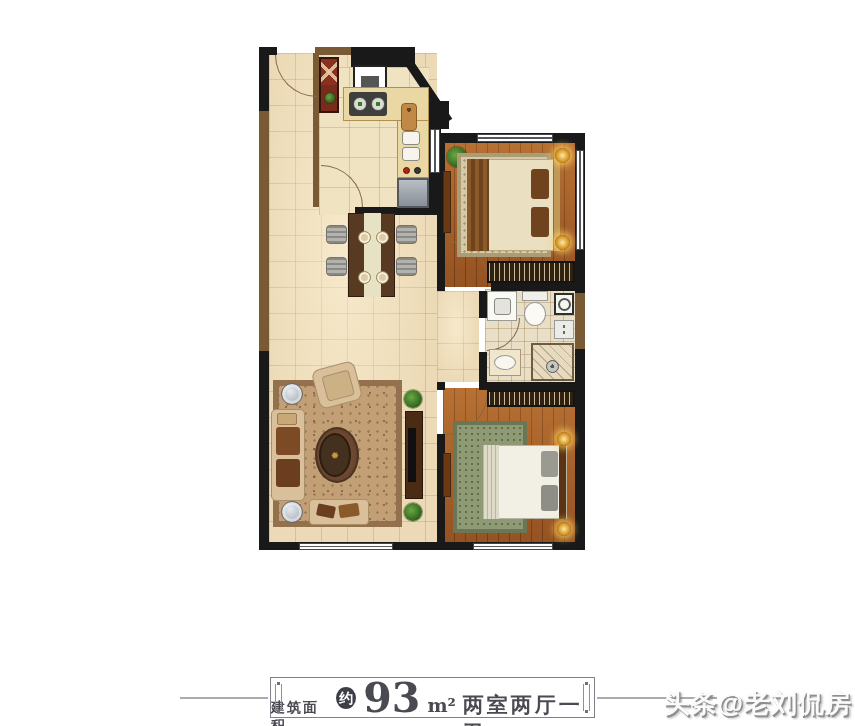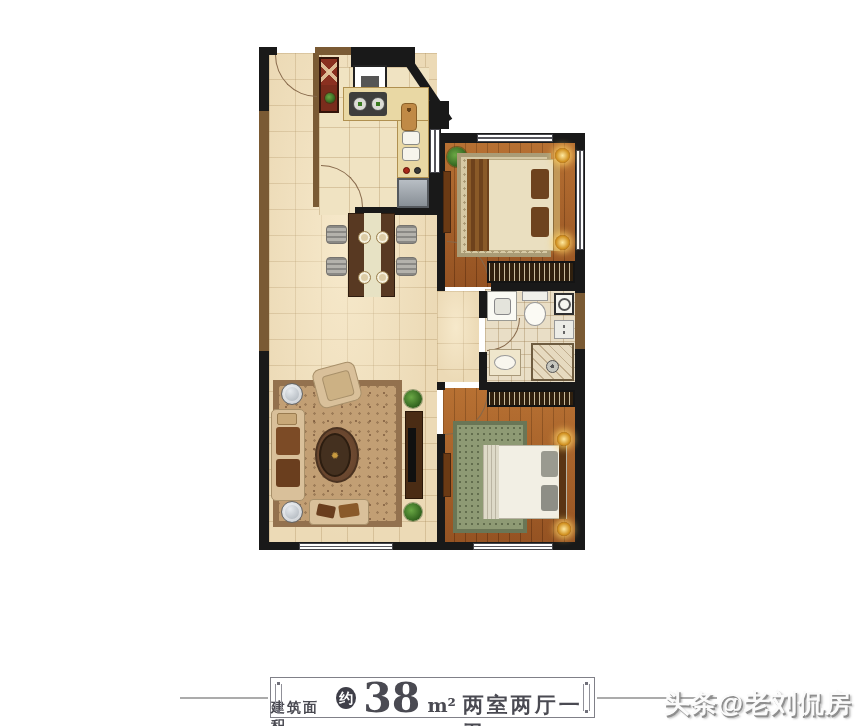--- a/index.html
+++ b/index.html
@@ -341,17 +341,17 @@
   <div class="abs" id="bench-bb"></div>
 </div>
 
 <div class="abs" id="hr-left"></div>
 <div class="abs" id="hr-right"></div>
 <div class="abs" id="label-box">
   <span class="cap" id="cap-l"></span>
   <span class="cap" id="cap-r"></span>
   <span id="label-prefix">建筑面积</span>
   <span id="label-badge">约</span>
-  <span id="label-value">38</span>
+  <span id="label-value">93</span>
   <span id="label-unit">m²</span>
   <span id="label-layout">两室两厅一卫</span>
 </div>
 <div class="abs" id="watermark">头条@老刘侃房</div>
 
 </body></html>

